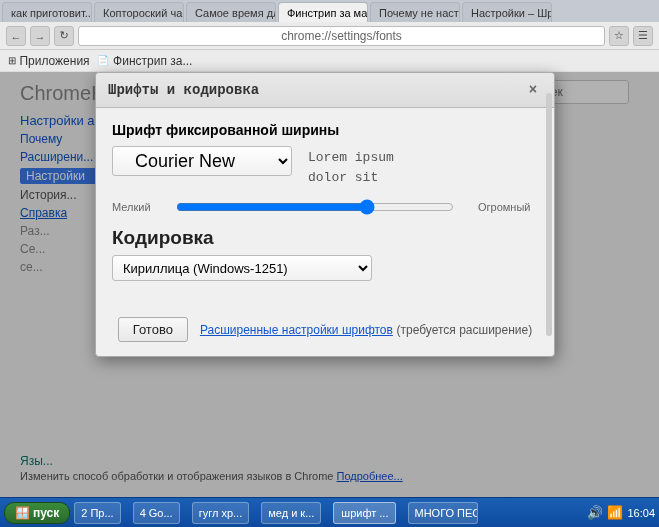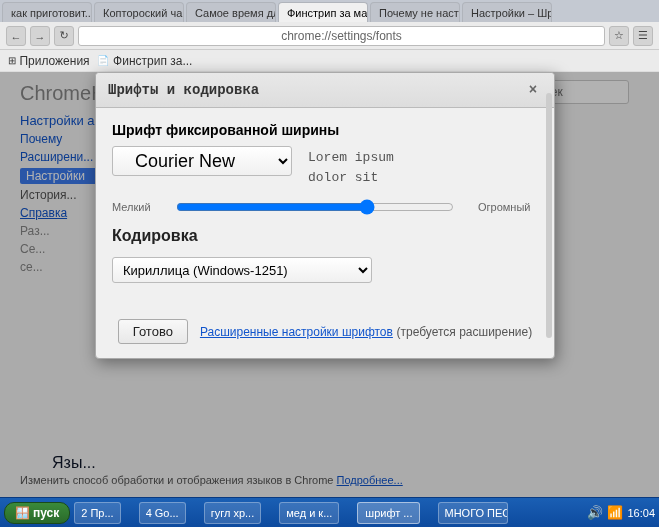--- a/index.html
+++ b/index.html
@@ -292,24 +292,24 @@
       width: 160px;
       cursor: pointer;
     }
 
     
     .encoding-section {
       margin-bottom: 14px;
     }
 
     .encoding-label {
-      font-size: 16px;
+      font-size: 19px;
       font-weight: bold;
       color: #222;
-      margin-bottom: 12px;
+      margin-bottom: 6px;
     }
 
     .encoding-select {
       width: 260px;
       height: 26px;
       border: 1px solid #bbb;
       border-radius: 3px;
       padding: 0 6px;
       font-size: 13px;
       background: linear-gradient(to bottom, #fff, #f0f0f0);
@@ -388,21 +388,21 @@
       font-size: 12px;
       cursor: pointer;
       height: 22px;
       display: flex;
       align-items: center;
       gap: 3px;
     }
 
     .taskbar-items {
       display: flex;
-      gap: 18px;
+      gap: 12px;
       flex: 1;
       text-align: right;
     }
 
     .taskbar-item {
       background: rgba(255,255,255,0.15);
       border: 1px solid rgba(255,255,255,0.3);
       border-radius: 3px;
       padding: 2px 6px;
       color: #fff;
@@ -511,21 +511,21 @@
           <div style="color:#1155cc; font-size:12px; cursor:pointer;text-decoration:underline;">Справка</div>
           <div style="color:#888; font-size:12px;">Раз...</div>
           <div style="color:#888; font-size:12px;">Се...</div>
           <div style="color:#888; font-size:12px;">се...</div>
         </div>
         <div style="flex:1; padding-left: 10px;">
           <div style="font-size:12px; color:#aaa; margin-top: 60px;">dolor sit amet</div>
         </div>
       </div>
 
-      <div style="margin-top: 180px; font-size:16px; color:#0f172a;margin-left:32px;">
+      <div style="margin-top: 180px; font-size:12px; color:#0f766e;">
         <span>Язы...</span>
       </div>
       <div style="font-size:11px; color:#555; margin-top:2px;">
         <span>Изменить способ обработки и отображения языков в Chrome</span>
         <a style="color:#1155cc; text-decoration:underline; cursor:pointer;">Подробнее...</a>
       </div>
 
       
       <div class="overlay">
         <div class="modal">

